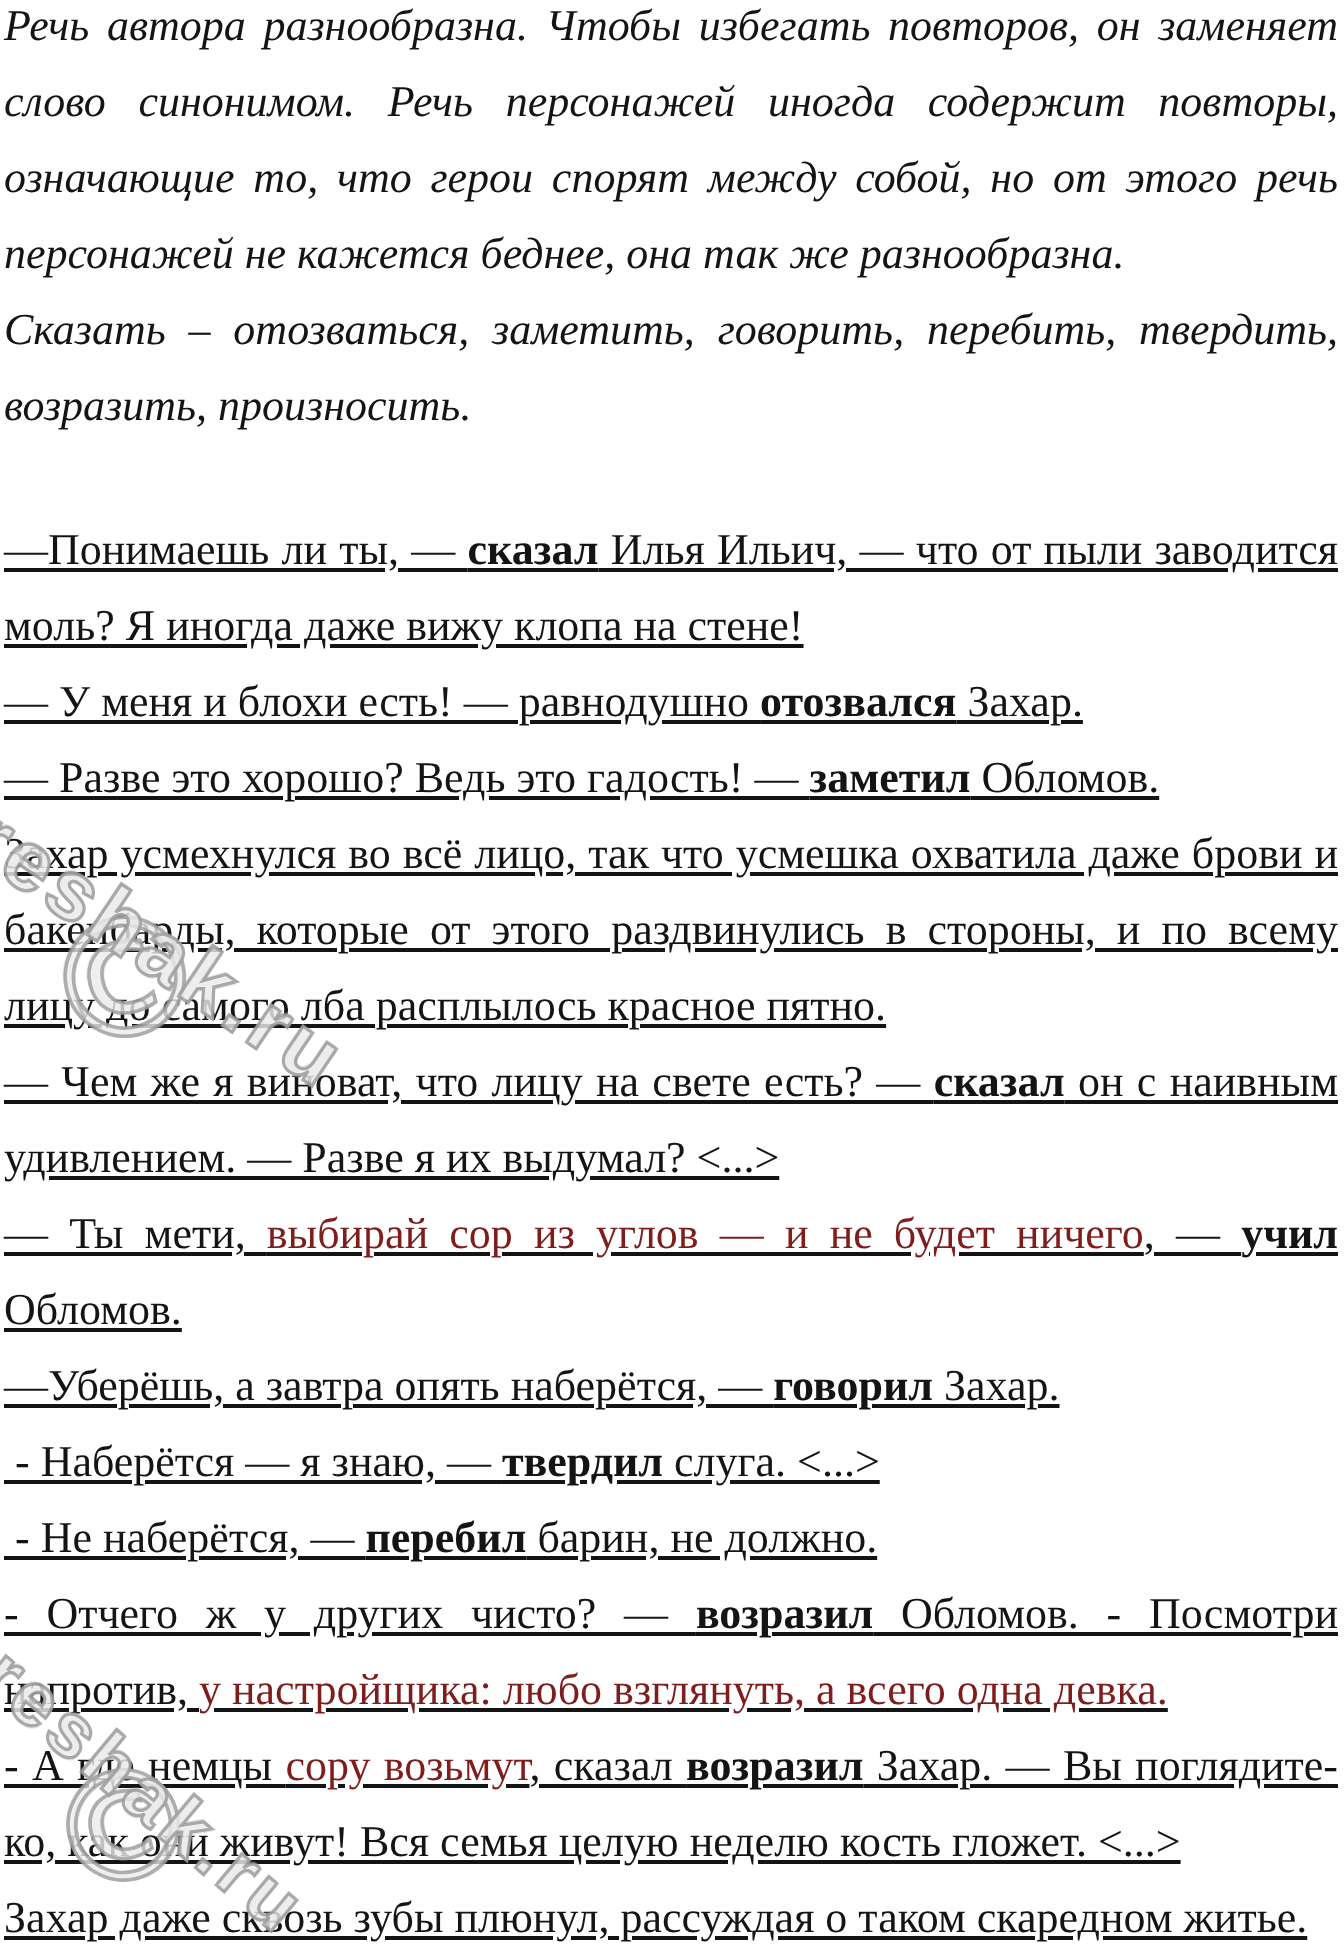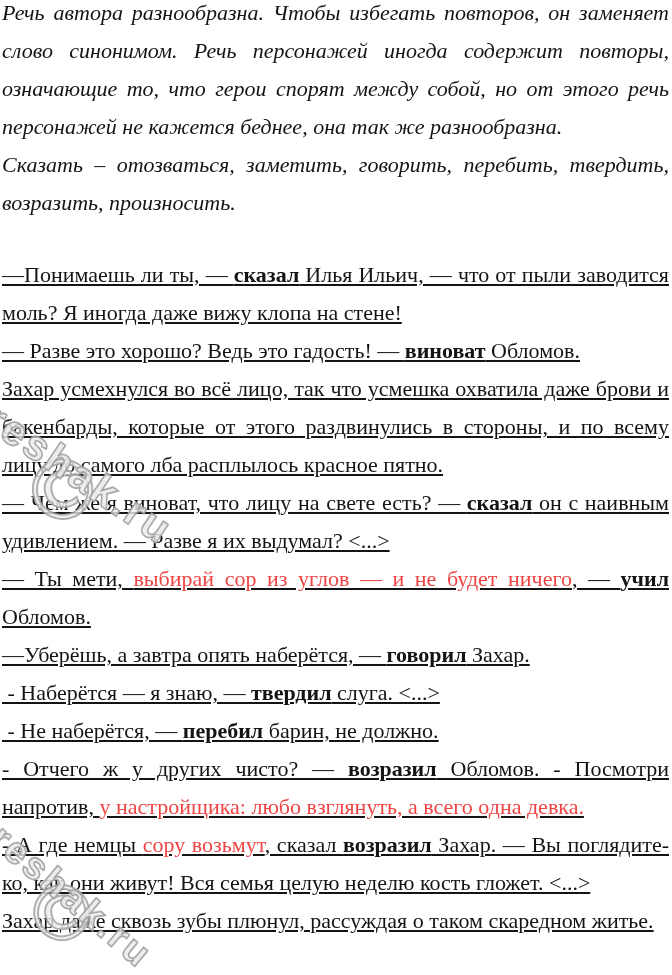--- a/index.html
+++ b/index.html
@@ -33,21 +33,21 @@
   }
   .dialogue {
     margin-top: 34px;
   }
   .dialogue p {
     margin: 0;
     text-align: justify;
     text-decoration: underline;
   }
   .bold { font-weight: bold; }
-  .faded { color: #ef4444; }
+  .faded { color: #7f1d1d; }
 
   
   .watermark {
     position: absolute;
     z-index: 2;
     pointer-events: none;
   }
   .wm-text {
     display: inline-block;
     transform-origin: 0 0;
@@ -85,21 +85,22 @@
 
 <div class="page">
 
   <div class="text-layer">
     <div class="intro">
         <p>Речь автора разнообразна. Чтобы избегать повторов, он заменяет слово синонимом. Речь персонажей иногда содержит повторы, означающие то, что герои спорят между собой, но от этого речь персонажей не кажется беднее, она так же разнообразна.</p>
         <p>Сказать – отозваться, заметить, говорить, перебить, твердить, возразить, произносить.</p>
       </div>
     <div class="dialogue">
         <p><span>—Понимаешь ли ты, — </span><span class="bold">сказал</span><span> Илья Ильич, — что от пыли заводится моль? Я иногда даже вижу клопа на стене!</span></p>
-        <p><span>— Разве это хорошо? Ведь это гадость! — </span><span class="bold">виноват</span><span> Обломов.</span></p>
+        <p><span>— У меня и блохи есть! — равнодушно </span><span class="bold">отозвался</span><span> Захар.</span></p>
+        <p><span>— Разве это хорошо? Ведь это гадость! — </span><span class="bold">заметил</span><span> Обломов.</span></p>
         <p><span>Захар усмехнулся во всё лицо, так что усмешка охватила даже брови и бакенбарды, которые от этого раздвинулись в стороны, и по всему лицу до самого лба расплылось красное пятно.</span></p>
         <p><span>— Чем же я виноват, что лицу на свете есть? — </span><span class="bold">сказал</span><span> он с наивным удивлением. — Разве я их выдумал? &lt;...&gt;</span></p>
         <p><span>— Ты мети, </span><span class="faded">выбирай сор из углов — и не будет ничего</span><span>, — </span><span class="bold">учил</span><span> Обломов.</span></p>
         <p><span>—Уберёшь, а завтра опять наберётся, — </span><span class="bold">говорил</span><span> Захар.</span></p>
         <p><span>&nbsp;- Наберётся — я знаю, — </span><span class="bold">твердил</span><span> слуга. &lt;...&gt;</span></p>
         <p><span>&nbsp;- Не наберётся, — </span><span class="bold">перебил</span><span> барин, не должно.</span></p>
         <p><span>- Отчего ж у других чисто? — </span><span class="bold">возразил</span><span> Обломов. - Посмотри напротив, </span><span class="faded">у настройщика: любо взглянуть, а всего одна девка.</span></p>
         <p><span>- А где немцы </span><span class="faded">сору возьмут</span><span>, сказал </span><span class="bold">возразил</span><span> Захар. — Вы поглядите-ко, как они живут! Вся семья целую неделю кость гложет. &lt;...&gt;</span></p>
         <p><span>Захар даже сквозь зубы плюнул, рассуждая о таком скаредном житье.</span></p>
       </div>

